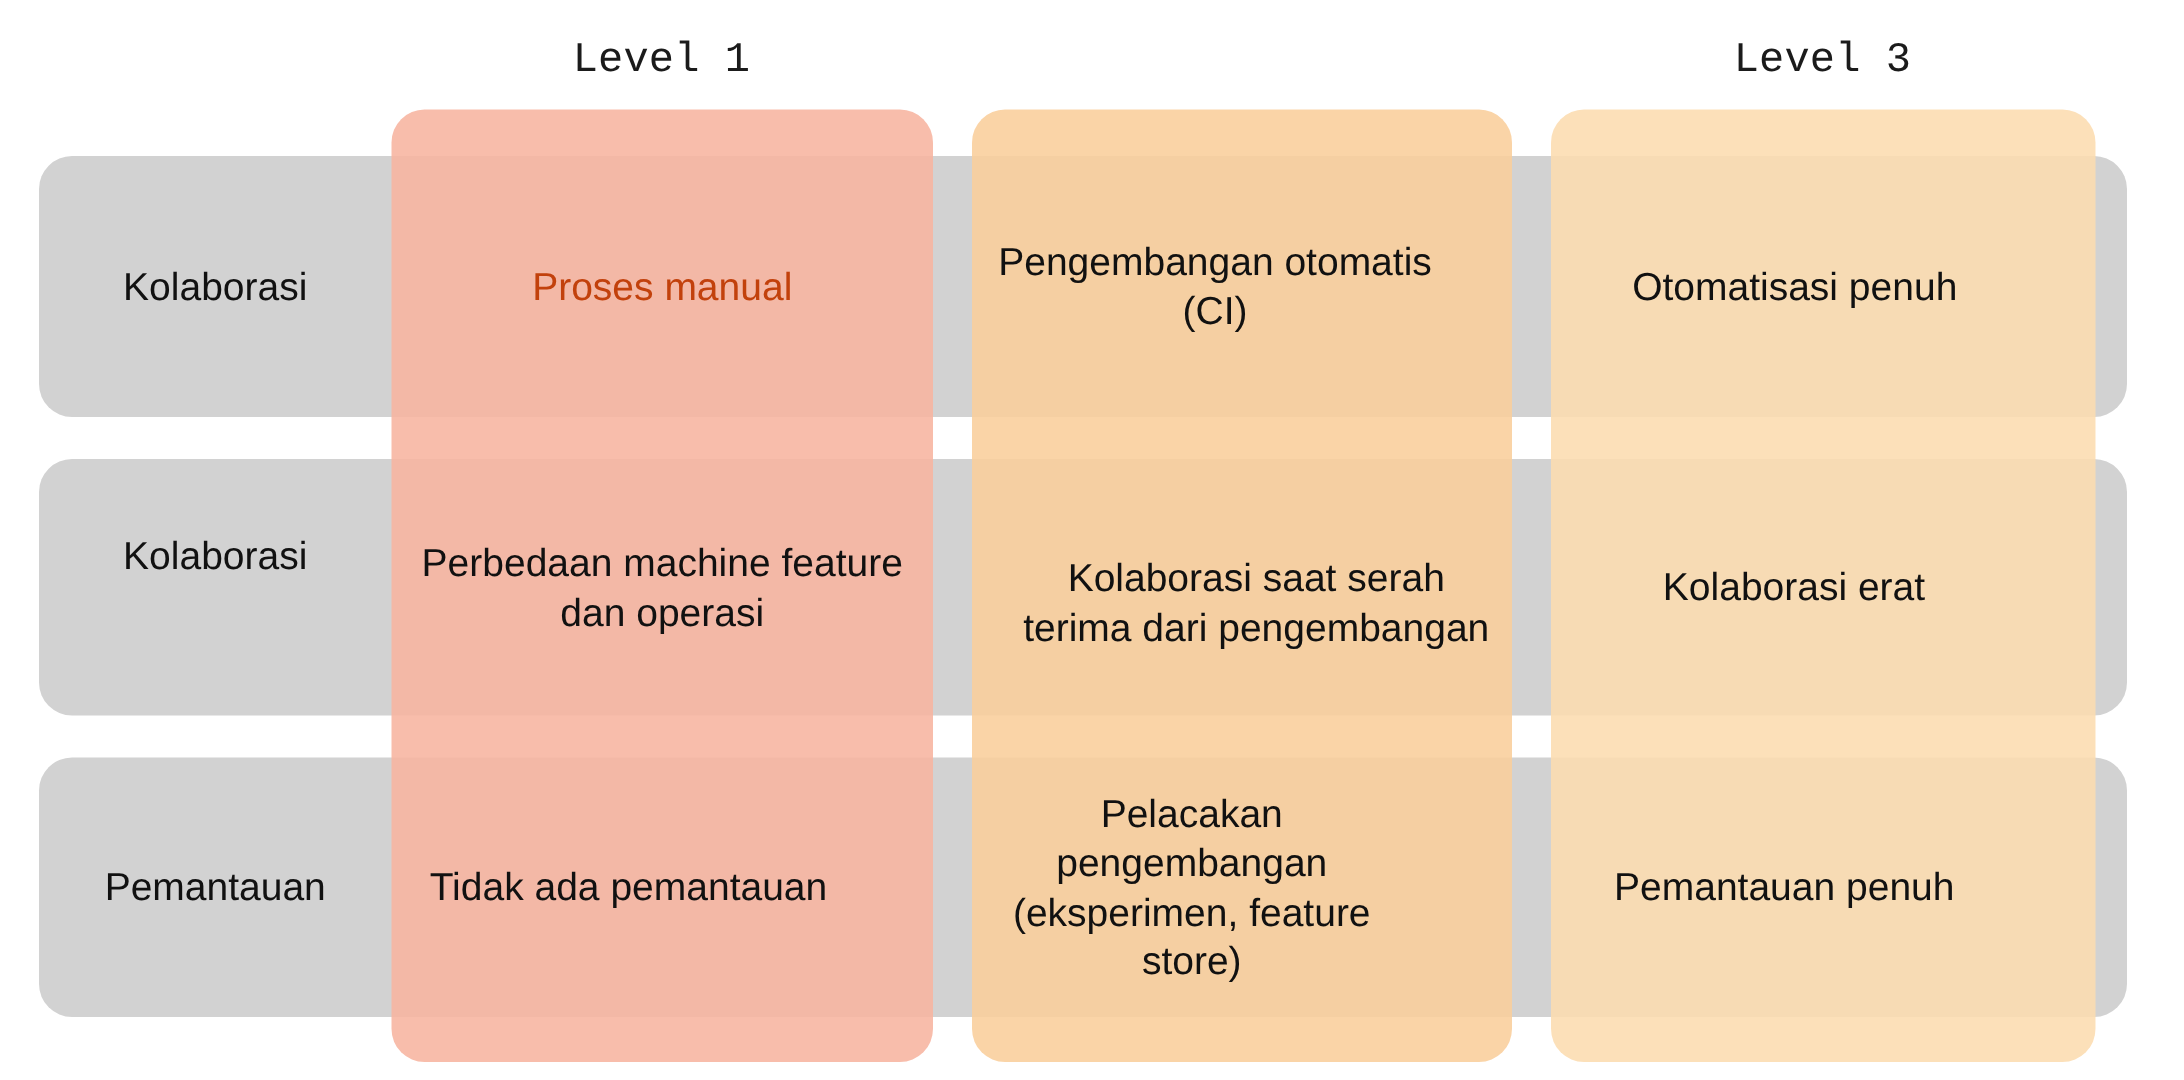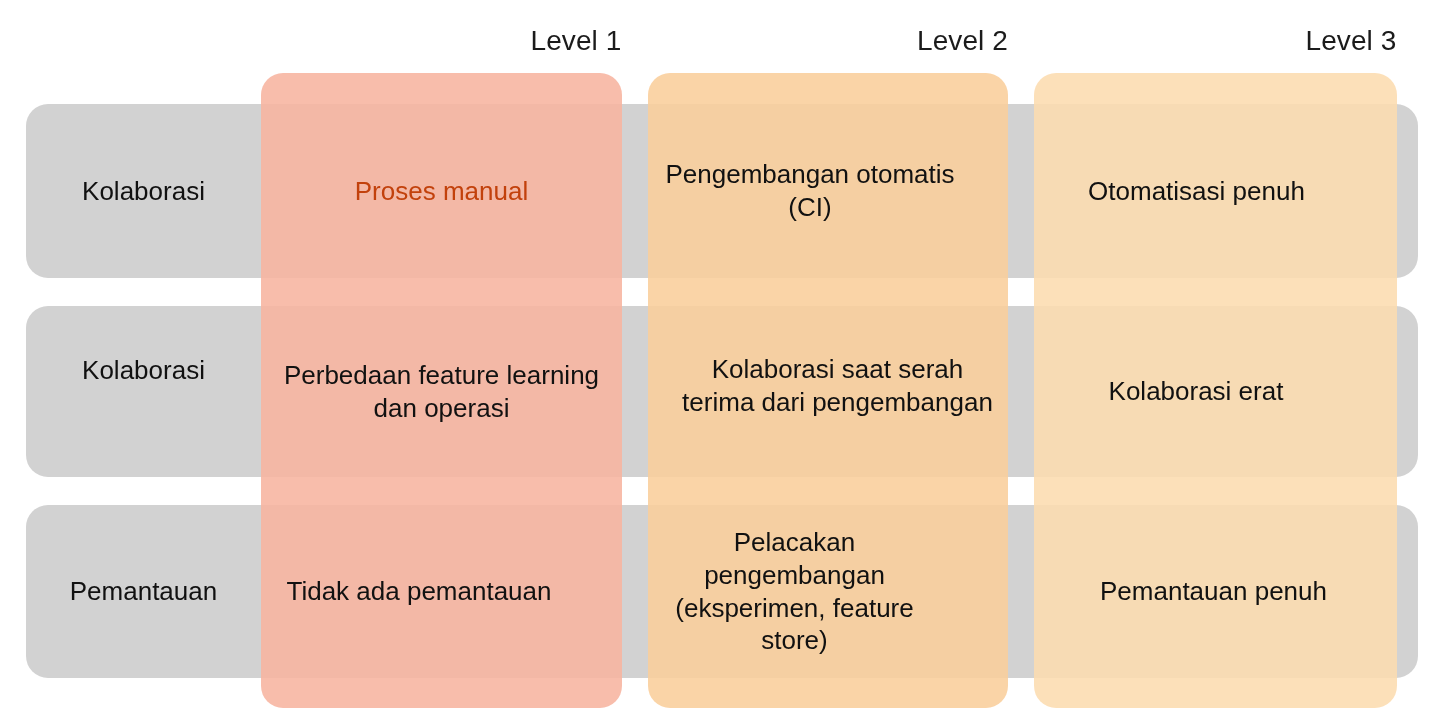--- a/index.html
+++ b/index.html
@@ -20,25 +20,26 @@
     background: #ffffff;
     overflow: hidden;
   }
 
   
   .col-header {
     position: absolute;
     top: 21px;
     height: 40px;
     line-height: 40px;
-    text-align: right;
+    text-align: center;
     font-size: 28px;
     color: #1b1b1b;
     letter-spacing: 0.1px;
     white-space: nowrap;
+    font-family: Liberation Mono, monospace;
   }
 
   
   .row-band {
     position: absolute;
     left: 26px;
     width: 1392px;
     background: #d2d2d2;
     border-radius: 22px;
   }
@@ -95,29 +96,28 @@
   <div class="layer-text">
 
     <div class="cell-text row-label" style="left: 26px; width: 235px; top: 104px; height: 174px;">Kolaborasi</div>
     <div class="cell-text row-label" style="left: 26px; width: 235px; top: 306px; height: 128px;">Kolaborasi</div>
     <div class="cell-text row-label" style="left: 26px; width: 235px; top: 505px; height: 173px;">Pemantauan</div>
 
     <div class="cell-text" style="left: 261px; width: 361px; top: 104px; height: 174px; color: #c2410c;">Proses manual</div>
     <div class="cell-text" style="left: 648px; width: 324px; top: 104px; height: 174px; color: rgb(17, 17, 17);">Pengembangan otomatis (CI)</div>
     <div class="cell-text" style="left: 1034px; width: 325px; top: 104px; height: 174px; color: rgb(17, 17, 17);">Otomatisasi penuh</div>
 
-    <div class="cell-text" style="left: 261px; width: 361px; top: 306px; height: 171px; color: rgb(17, 17, 17);">Perbedaan feature learning dan operasi</div>
-    <div class="cell-text" style="left: 648px; width: 360px; top: 300px; height: 171px; color: rgb(17, 17, 17); padding-left: 33px;">Kolaborasi saat serah terima dari pengembangan</div>
+    <div class="cell-text" style="left: 261px; width: 361px; top: 306px; height: 171px; color: rgb(17, 17, 17);">Perbedaan machine feature dan operasi</div>
+    <div class="cell-text" style="left: 648px; width: 360px; top: 316px; height: 171px; color: rgb(17, 17, 17); padding-left: 33px;">Kolaborasi saat serah terima dari pengembangan</div>
     <div class="cell-text" style="left: 1034px; width: 324px; top: 306px; height: 171px; color: rgb(17, 17, 17);">Kolaborasi erat</div>
 
     <div class="cell-text" style="left: 261px; width: 316px; top: 505px; height: 173px; color: rgb(17, 17, 17);">Tidak ada pemantauan</div>
     <div class="cell-text" style="left: 648px; width: 293px; top: 505px; height: 173px; color: rgb(17, 17, 17);">Pelacakan pengembangan (eksperimen, feature store)</div>
-    <div class="cell-text" style="left: 1032px; width: 363px; top: 505px; height: 173px; color: rgb(17, 17, 17);">Pemantauan penuh</div>
+    <div class="cell-text" style="left: 1008px; width: 363px; top: 505px; height: 173px; color: rgb(17, 17, 17);">Pemantauan penuh</div>
 
   </div>
 
   <div class="layer-header">
     <div class="col-header" style="left: 260.5px; width: 361px;">Level 1</div>
-    <div class="col-header" style="left: 648px; width: 360px;">Level 2</div>
     <div class="col-header" style="left: 1033.5px; width: 363px;">Level 3</div>
   </div>
 
 </div>
 
 </body></html>

